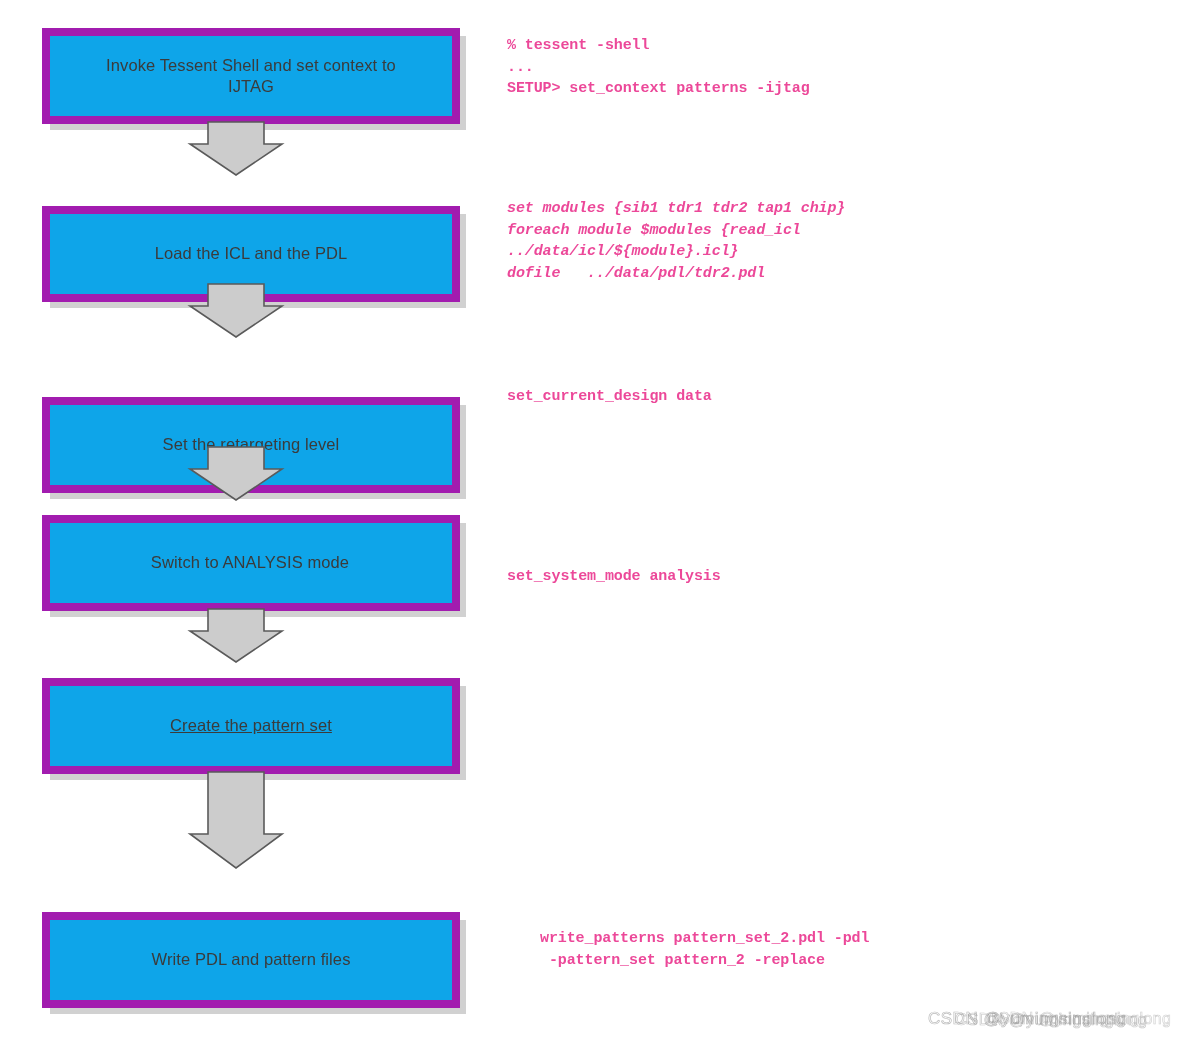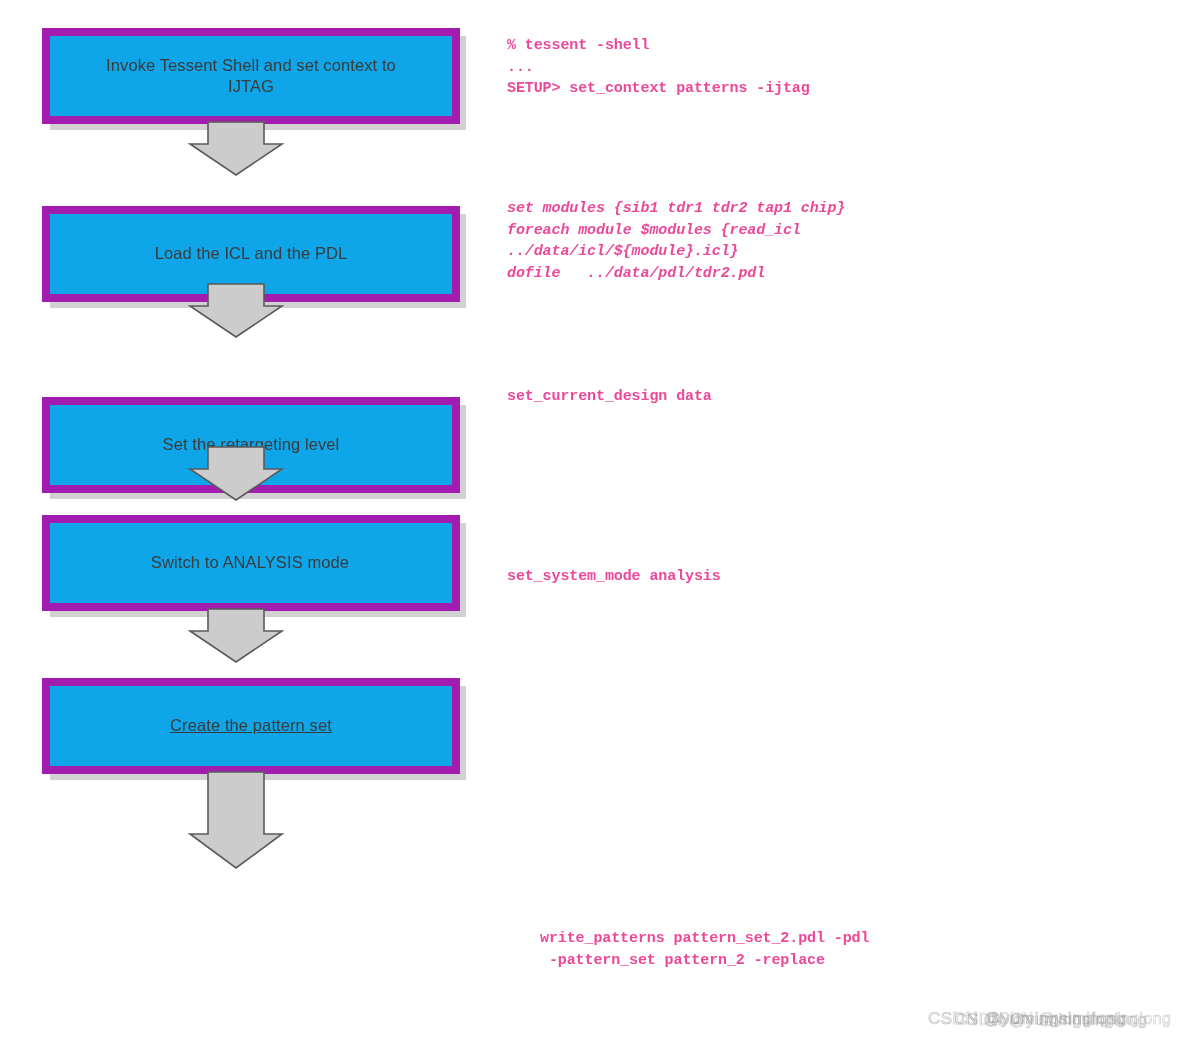--- a/index.html
+++ b/index.html
@@ -135,20 +135,23 @@
 
   <div class="flow-box" style="left:42px; top:678px; width:418px; height:96px;text-decoration:underline;">
     <span class="box-label">Create the pattern set</span>
   </div>
   <div class="flow-arrow" style="left:189px; top:772px;">
     <svg width="94" height="97" viewBox="0 0 94 97">
       <polygon points="19,0 75,0 75,62 93,62 47,96 1,62 19,62" fill="#cccccc" stroke="#5a5a5a" stroke-width="1.6" stroke-linejoin="miter"></polygon>
     </svg>
   </div>
 
+  <div class="flow-box" style="left:42px; top:912px; width:418px; height:96px;">
+    <span class="box-label">Write PDL and pattern files</span>
+  </div>
 
   <div class="code-block" style="left:507px; top:35px;">% tessent -shell
 ...
 SETUP&gt; set_context patterns -ijtag</div>
 
   <div class="code-block" style="left:507px; top:198px;font-style:italic;">set modules {sib1 tdr1 tdr2 tap1 chip}
 foreach module $modules {read_icl
 ../data/icl/${module}.icl}
 dofile   ../data/pdl/tdr2.pdl</div>
 

